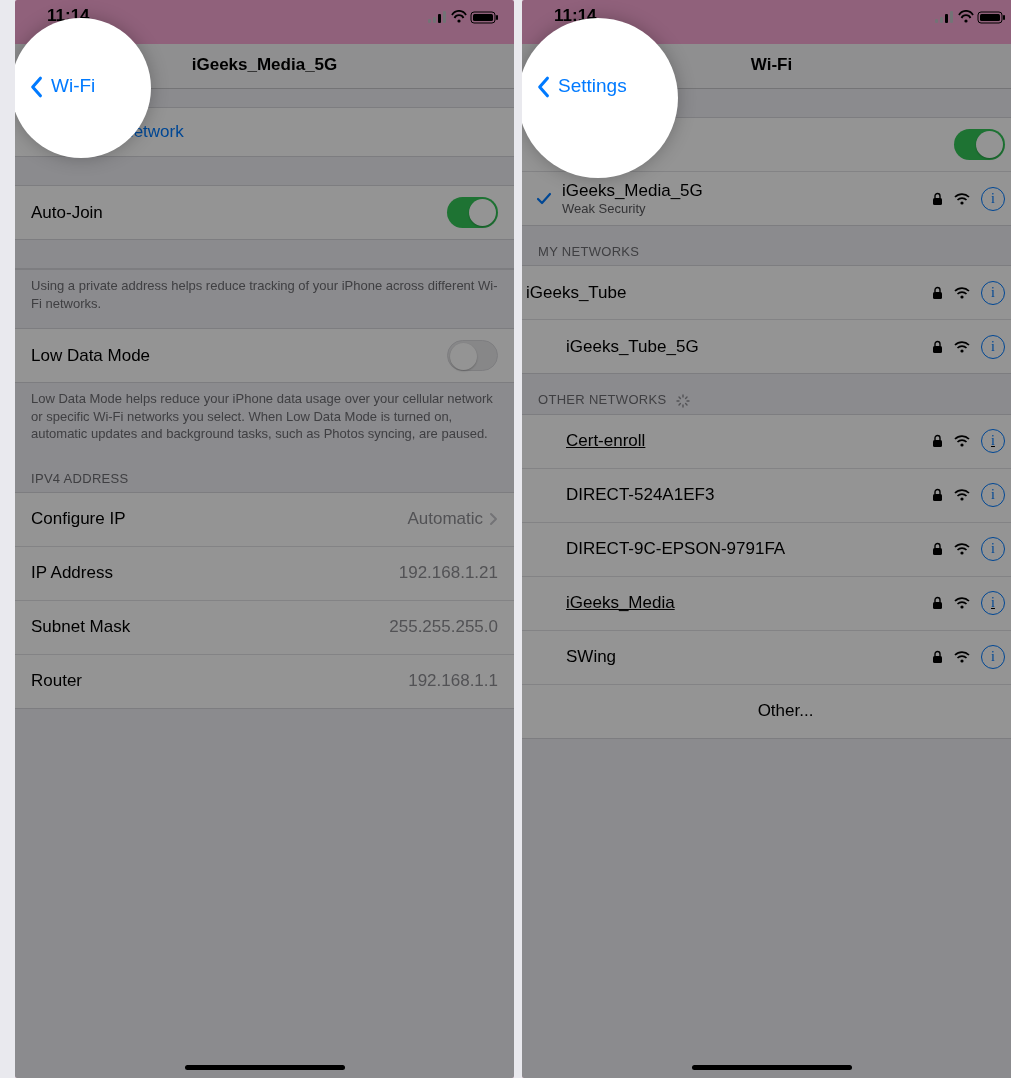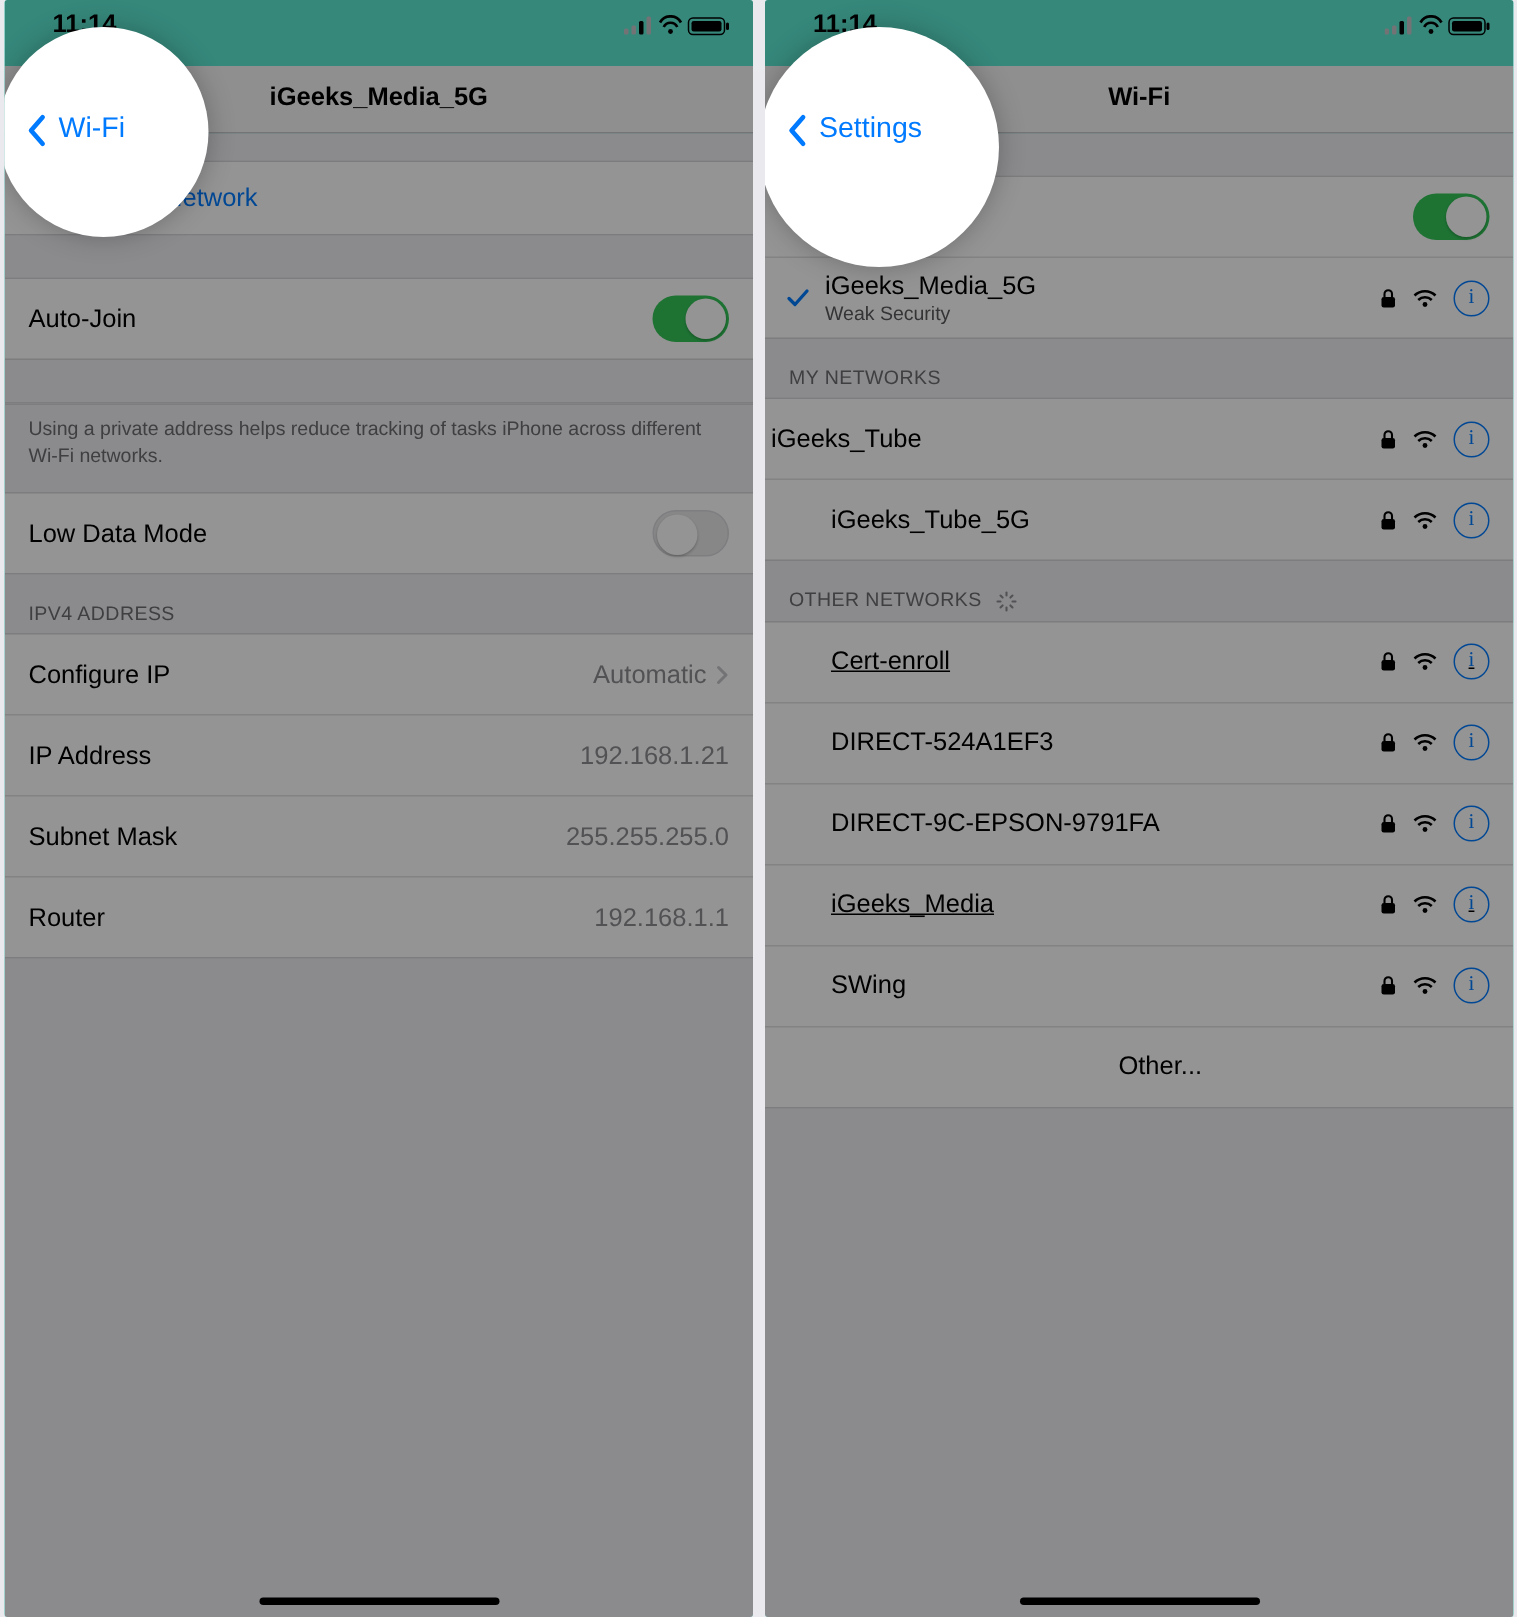--- a/index.html
+++ b/index.html
@@ -1,18 +1,18 @@
 <!DOCTYPE html>
 <html><head>
 <meta charset="utf-8">
 <style>
   html,body{margin:0;padding:0;background:#e9e9ee;}
   body{width:1011px;height:1078px;overflow:hidden;font-family:-apple-system,Helvetica,Arial,sans-serif;}
   .stage{position:relative;width:1011px;height:1078px;}
-  .phone{position:absolute;top:0;width:499px;height:1078px;background:#5eead4;overflow:hidden;border-radius:2px;}
+  .phone{position:absolute;top:0;width:499px;height:1078px;background:#f9a8d4;overflow:hidden;border-radius:2px;margin-left:12px;}
   .phone.left{left:3px;}
   .phone.right{left:510px;}
   .dim{position:absolute;inset:0;background:rgba(0,0,0,0.42);pointer-events:none;z-index:5;}
   .spot{position:absolute;z-index:6;width:140px;height:140px;border-radius:50%;background:#fff;box-shadow:0 0 18px rgba(0,0,0,.25);pointer-events:none;}
   .spot svg{position:absolute;}
   .spottxt{position:absolute;font-size:19px;color:#007aff;font-weight:400;}
   .status{position:relative;height:44px;}
   .status .time{position:absolute;left:32px;top:6px;font-size:17px;font-weight:600;color:#000;}
   .status .ind{position:absolute;right:14px;top:10px;}
   .nav{position:relative;height:44px;border-bottom:1px solid #c8c8cc;background:#f7f7f8;}
@@ -88,31 +88,32 @@
           <span class="right">
             <span class="switch on">
                 <span class="knob"></span>
               </span>
           </span>
         </div>
       </div>
       <div class="sp"></div>
       <div class="group">
       </div>
-      <div class="ft">Using a private address helps reduce tracking of tasks iPhone across different Wi-Fi networks.</div>
+      <div class="ft">Using a private address helps reduce tracking of your iPhone across different Wi-Fi networks.</div>
       <div class="group" style="margin-top:6px;">
         <div class="row tall">
           <span class="label">Low Data Mode</span>
           <span class="right">
             <span class="switch off">
                 <span class="knob"></span>
               </span>
           </span>
         </div>
       </div>
+      <div class="ft">Low Data Mode helps reduce your iPhone data usage over your cellular network or specific Wi-Fi networks you select. When Low Data Mode is turned on, automatic updates and background tasks, such as Photos syncing, are paused.</div>
       <div class="hdr">IPV4 ADDRESS</div>
       <div class="group">
         <div class="row tall">
           <span class="label">Configure IP</span>
           <span class="val">Automatic</span>
           <span class="chev">
             <svg width="9" height="14" viewBox="0 0 9 14">
                 <path d="M2 2 L7 7 L2 12" fill="none" stroke="#c7c7cc" stroke-width="2" stroke-linecap="round" stroke-linejoin="round"></path>
               </svg>
           </span>

